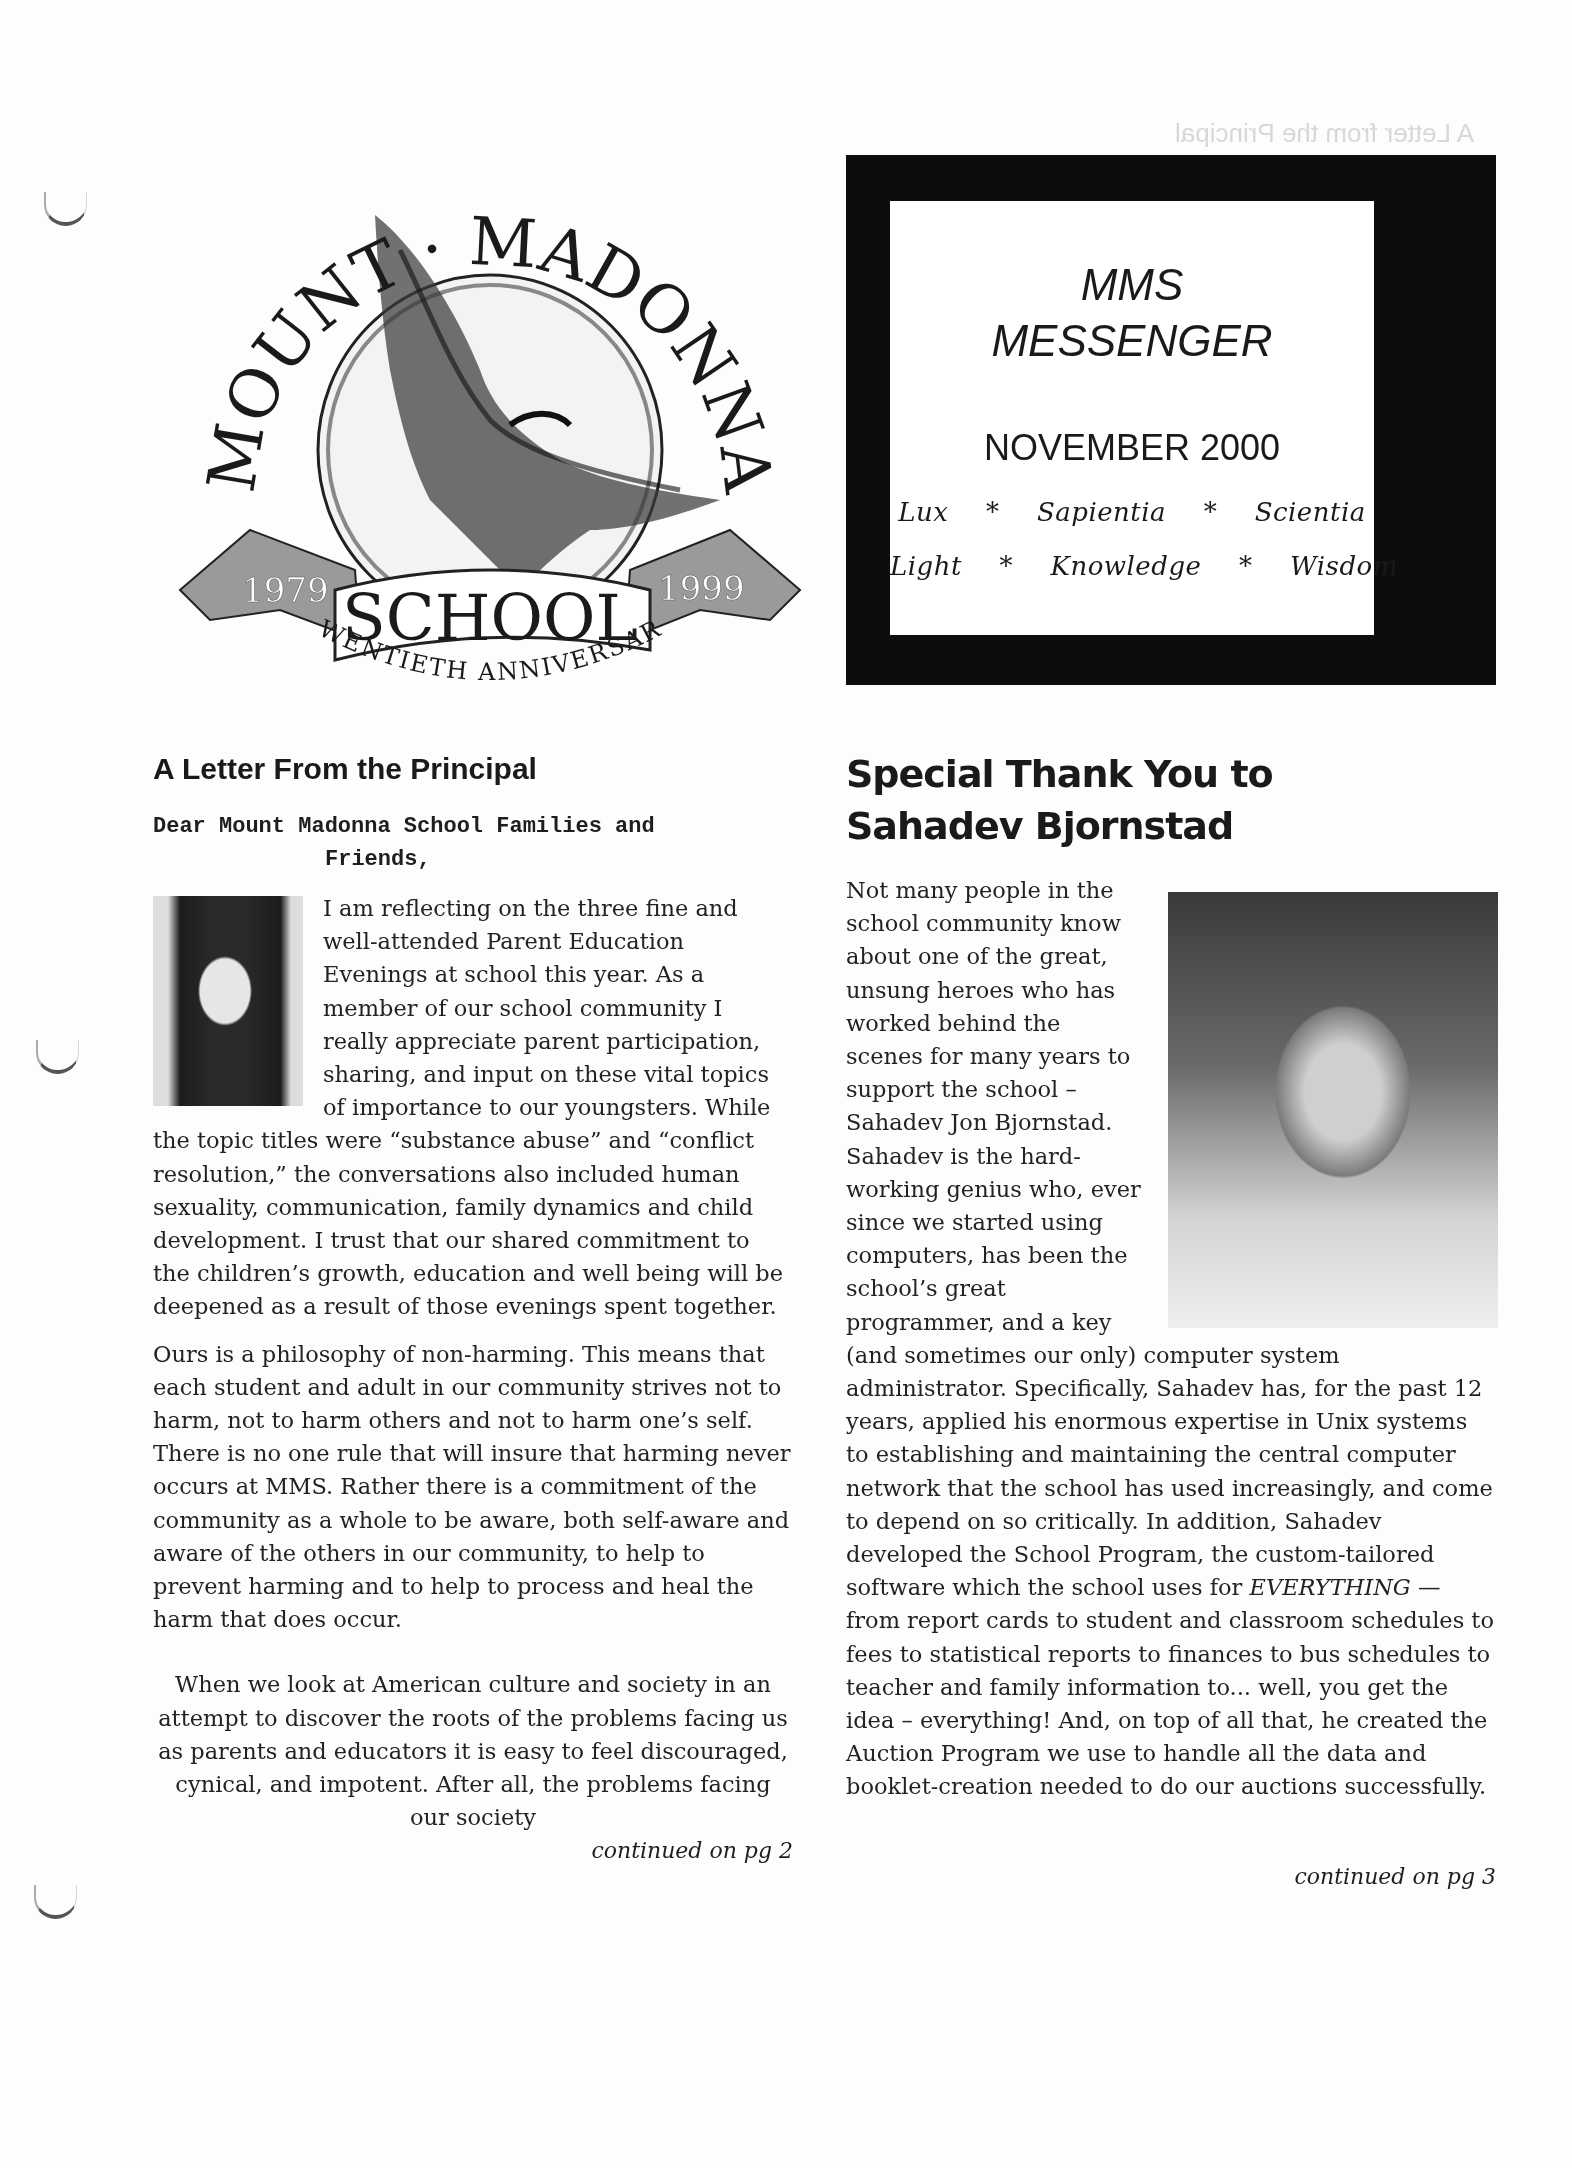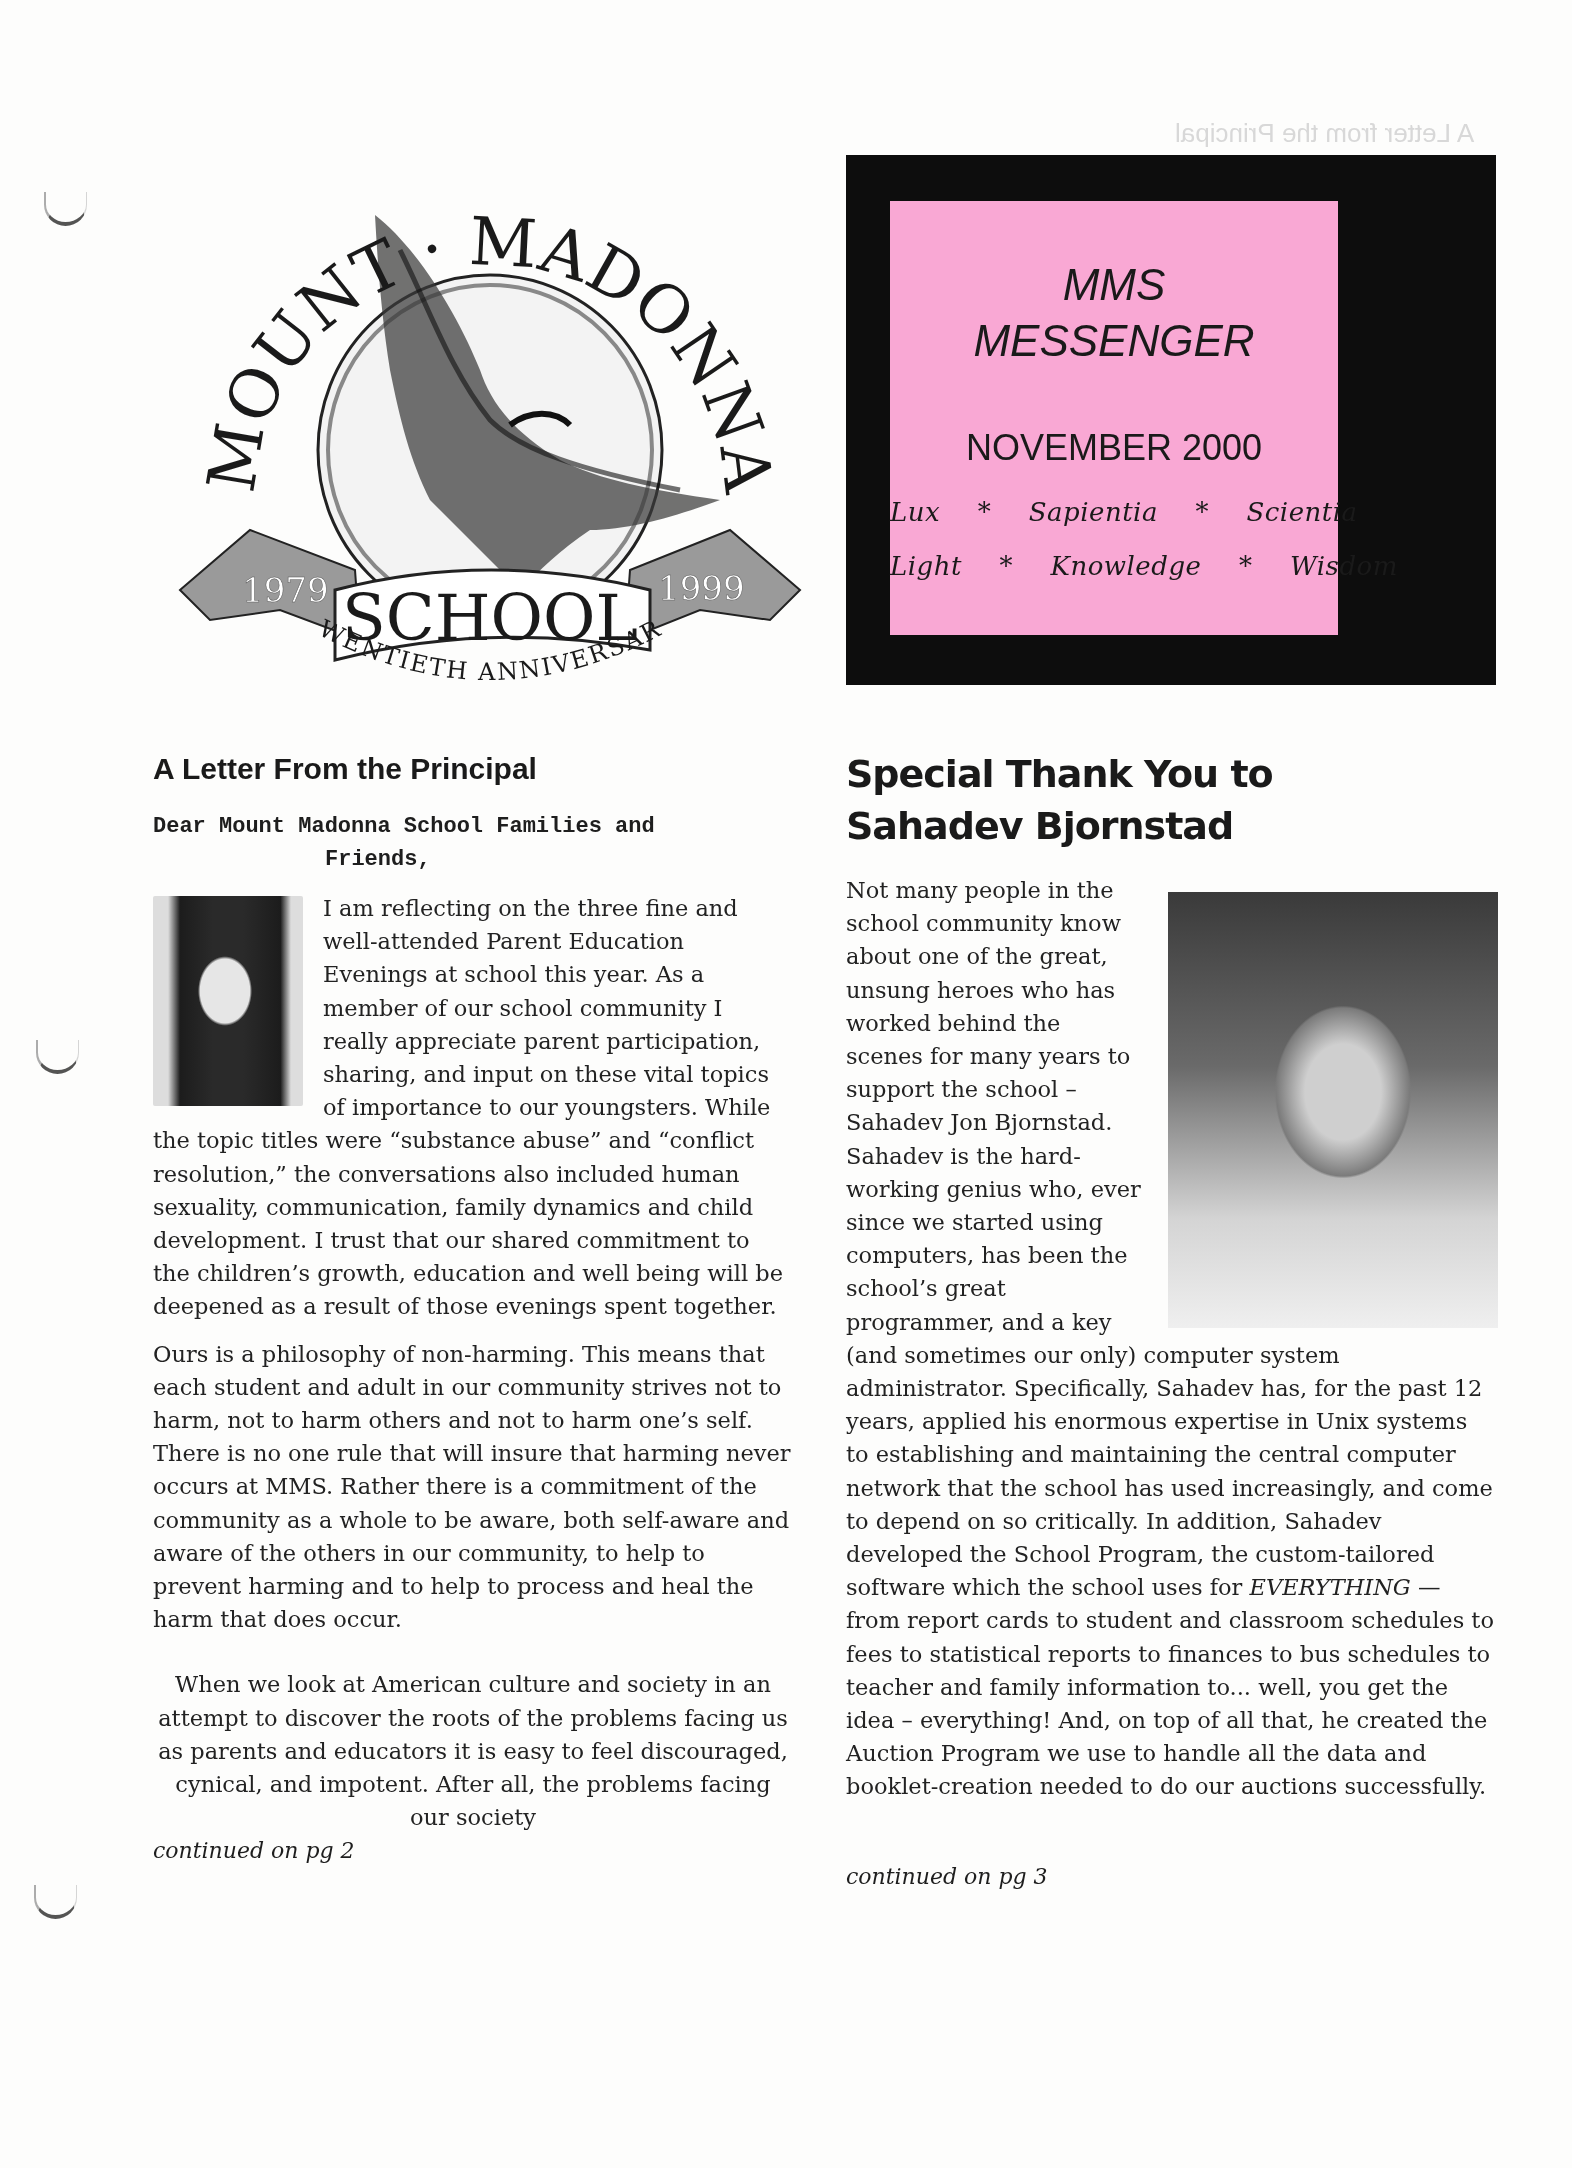--- a/index.html
+++ b/index.html
@@ -13,34 +13,34 @@
   .hole { position: absolute; width: 40px; height: 30px; border-bottom: 4px solid #2a2a2a; border-radius: 0 0 22px 22px; border-left: 2px solid #999; border-right: 1px solid #ccc; opacity: .8; }
 
   
   .bleed { position: absolute; color: #d8d8d8; font-family: "Liberation Sans", sans-serif; font-size: 26px; }
 
   
   #logo { position: absolute; left: 160px; top: 170px; width: 660px; height: 540px; }
 
   
   #masthead { position: absolute; left: 846px; top: 155px; width: 650px; height: 530px; background: #0d0d0d; }
-  #masthead .inner { position: absolute; left: 44px; top: 46px; width: 448px; height: 434px; background: #f9a8d4; text-align: center; }
+  #masthead .inner { position: absolute; left: 44px; top: 46px; width: 484px; height: 434px; background: #ffffff; text-align: center; }
   .mh-title { font-family: "Liberation Sans", sans-serif; font-style: italic; font-size: 44px; line-height: 56px; color: #1a1a1a; margin-top: 56px; }
   .mh-date { font-family: "Liberation Sans", sans-serif; font-size: 36px; margin-top: 58px; color: #1a1a1a; }
   .mh-motto { font-family: "DejaVu Serif", serif; font-style: italic; font-size: 26px; color: #1a1a1a; margin-top: 28px; word-spacing: 10px; letter-spacing: .5px; }
   .mh-motto + .mh-motto { margin-top: 24px; }
 
   
   #left { position: absolute; left: 153px; top: 752px; width: 640px; }
   .h-sans { font-family: "Liberation Sans", sans-serif; font-size: 30px; color: #1a1a1a; margin: 0; }
   .salutation { font-family: Liberation Mono, monospace; font-weight: bold; font-size: 22px; line-height: 33px; margin: 24px 0 0 0; }
   .salutation .l2 { display: block; padding-left: 172px; }
   .body { font-family: "DejaVu Serif", serif; font-size: 22.5px; line-height: 33.2px; margin: 0; color: #222; }
   .photo-principal { float: left; width: 150px; height: 210px; margin: 4px 20px 0 0; background: radial-gradient(ellipse 45px 58px at 72px 95px, #e6e6e6 55%, transparent 60%), linear-gradient(90deg, #ddd 0, #ddd 10%, #1c1c1c 18%, #2a2a2a 40%, #2a2a2a 60%, #1c1c1c 85%, #ddd 92%); border-radius: 2px; }
-  .cont { font-family: "DejaVu Serif", serif; font-style: italic; font-size: 22px; text-align: left; }
+  .cont { font-family: "DejaVu Serif", serif; font-style: italic; font-size: 22px; text-align: right; }
 
   
   #right { position: absolute; left: 846px; top: 748px; width: 650px; }
   .h-gill { font-family: "DejaVu Sans", sans-serif; font-size: 38px; line-height: 52px; letter-spacing: -1px; margin: 0; color: #1a1a1a; }
   .photo-sahadev { float: right; width: 330px; height: 436px; margin: 18px -2px 6px 24px; background: radial-gradient(ellipse 95px 120px at 175px 200px, #cfcfcf 40%, #7b7b7b 70%, transparent 72%), linear-gradient(180deg, #3a3a3a 0, #6a6a6a 40%, #d4d4d4 75%, #efefef 100%); }
 </style>
 </head>
 <body>
 
 <div class="hole" style="left:44px;top:192px;"></div>

